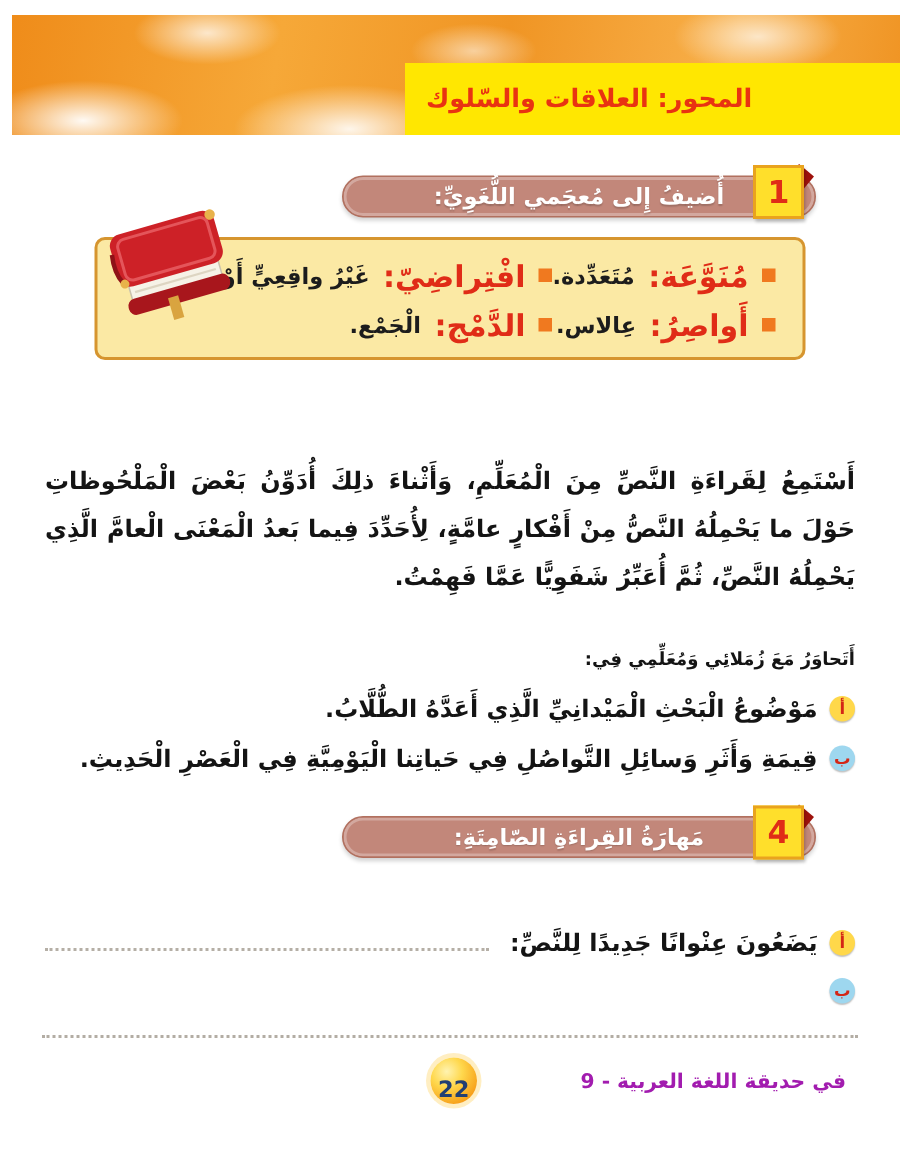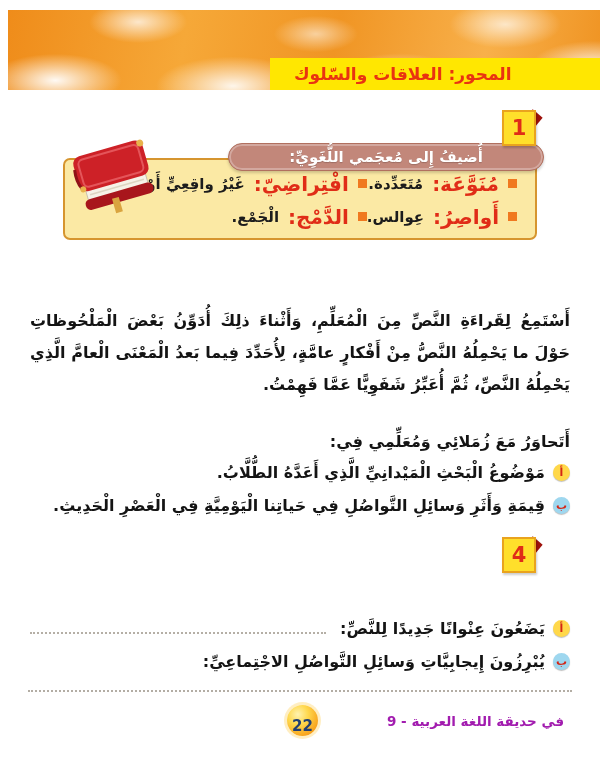--- a/index.html
+++ b/index.html
@@ -19,38 +19,38 @@
       radial-gradient(ellipse 95px 38px at 8% 88%,  rgba(255,255,255,.95), rgba(255,255,255,0) 70%),
       radial-gradient(ellipse 70px 30px at 22% 15%, rgba(255,255,255,.75), rgba(255,255,255,0) 70%),
       radial-gradient(ellipse 110px 42px at 38% 95%, rgba(255,255,255,.9), rgba(255,255,255,0) 70%),
       radial-gradient(ellipse 60px 26px at 52% 30%, rgba(255,255,255,.55), rgba(255,255,255,0) 70%),
       radial-gradient(ellipse 95px 40px at 66% 90%, rgba(255,255,255,.8), rgba(255,255,255,0) 72%),
       radial-gradient(ellipse 80px 34px at 84% 18%, rgba(255,255,255,.7), rgba(255,255,255,0) 70%),
       radial-gradient(ellipse 90px 36px at 99% 70%, rgba(255,255,255,.85), rgba(255,255,255,0) 70%),
       linear-gradient(100deg,#ef8c1a 0%,#f6a838 30%,#f09524 55%,#f8b04a 80%,#ef9322 100%);
   }
   .banner-label {
-    position:absolute; bottom:0; left:262px; right:0; height:32px;
+    position:absolute; bottom:0; left:262px; right:0; height:48px;
     background:#ffe701;
     display:flex; align-items:center;
-    padding:0 24px;
+    padding:0 14px;
     direction:rtl; justify-content:flex-end;margin-top:20px;
   }
   .banner-label span {
     color:#e93311; font-weight:bold; font-size:17px; letter-spacing:0;
   }
 
   
   .sec { position:absolute; left:228px; width:316px; height:38px; }
   .pill {
     position:absolute; top:7px; left:0; right:0; height:28px;
     background:#c2877a; border-radius:15px;
     border:1px solid #b1705f;
     box-shadow: inset 0 0 0 2px rgba(255,255,255,.28), 0 2px 3px rgba(0,0,0,.18);
-    display:flex; align-items:center; justify-content:center; z-index:1;margin-top:26px;
+    display:flex; align-items:center; justify-content:center; z-index:1;
   }
   .pill-text { color:#ffffff; font-weight:bold; font-size:15px; text-shadow:0 1px 1px rgba(0,0,0,.18); }
   .fold {
     position:absolute; top:2px; right:4px; width:13px; height:13px;
     background:#9e120c; transform:rotate(40deg); z-index:2;
   }
   .badge {
     position:absolute; top:0; right:8px; width:34px; height:36px;
     background:#ffdf2b; border:2.5px solid #e9a31e; z-index:3;
     display:flex; align-items:center; justify-content:center;
@@ -72,21 +72,21 @@
   .def  { color:#1c1c1c; font-weight:bold; font-size:15px; }
 
   .book-icon { position:absolute; top:138px; left:66px; width:92px; height:78px; z-index:4; }
 
   
   .para {
     position:absolute; left:30px; width:540px;
     color:#141414; font-size:16px; font-weight:bold; line-height:32px;
     text-align:justify; direction:rtl;
   }
-  .line { position:absolute; right:30px; left:30px; color:#141414; font-size:16px; font-weight:bold; direction:rtl; }
+  .line { position:absolute; right:30px; left:30px; color:#141414; font-size:12px; font-weight:bold; direction:rtl; }
   .item { position:absolute; right:30px; left:30px; display:flex; align-items:center; gap:8px; direction:rtl;
           color:#141414; font-size:16px; font-weight:bold; }
   .marker {
     width:17px; height:17px; border-radius:50%; flex:0 0 auto;
     display:flex; align-items:center; justify-content:center;
     font-size:11px; font-weight:bold; color:#d42616;
     box-shadow:0 1px 1px rgba(0,0,0,.25);
   }
   .m-a { background:#ffd84a; }
   .m-b { background:#9ed7ef; }
@@ -139,21 +139,21 @@
       <span class="def">مُتَعَدِّدة.</span>
     </div>
     <div class="vocab-item">
       <span class="sq-bullet"></span>
       <span class="term">افْتِراضِيّ:</span>
       <span class="def">غَيْرُ واقِعِيٍّ أَوْ حَقِيقِيٍّ.</span>
     </div>
     <div class="vocab-item">
       <span class="sq-bullet"></span>
       <span class="term">أَواصِرُ:</span>
-      <span class="def">عِوالس.</span>
+      <span class="def">عِالاس.</span>
     </div>
     <div class="vocab-item">
       <span class="sq-bullet"></span>
       <span class="term">الدَّمْج:</span>
       <span class="def">الْجَمْع.</span>
     </div>
   </div>
 
   <svg class="book-icon" viewBox="0 0 92 78" aria-hidden="true">
     <g transform="rotate(-16 46 39)">
@@ -185,40 +185,42 @@
   </div>
 
   <div class="item" style="top:496px">
     <span class="marker m-b">
       <span>ب</span>
     </span>
     <span>قِيمَةِ وَأَثَرِ وَسائِلِ التَّواصُلِ فِي حَياتِنا الْيَوْمِيَّةِ فِي الْعَصْرِ الْحَدِيثِ.</span>
   </div>
 
   <div class="sec" style="top:537px">
+    <div class="pill">
+      <span class="pill-text">مَهارَةُ القِراءَةِ الصّامِتَةِ:</span>
+    </div>
     <div class="fold"></div>
     <div class="badge">
       <span>4</span>
     </div>
   </div>
 
 
   <div class="item" style="top:619px">
     <span class="marker m-a">
       <span>أ</span>
     </span>
     <span>يَضَعُونَ عِنْوانًا جَدِيدًا لِلنَّصِّ:</span>
     <span class="dot-fill"></span>
   </div>
 
   <div class="item" style="top:652px">
     <span class="marker m-b">
       <span>ب</span>
     </span>
-    <span>يُبْرِزُونَ إِيجابِيَّاتِ وَسائِلِ التَّواصُلِ الاجْتِماعِيِّ:</span>
   </div>
 
   <div class="dotted-rule"></div>
 
   <div class="page-num">
     <span>22</span>
   </div>
   <div class="book-title">في حديقة اللغة العربية - 9</div>
 
 </div>

